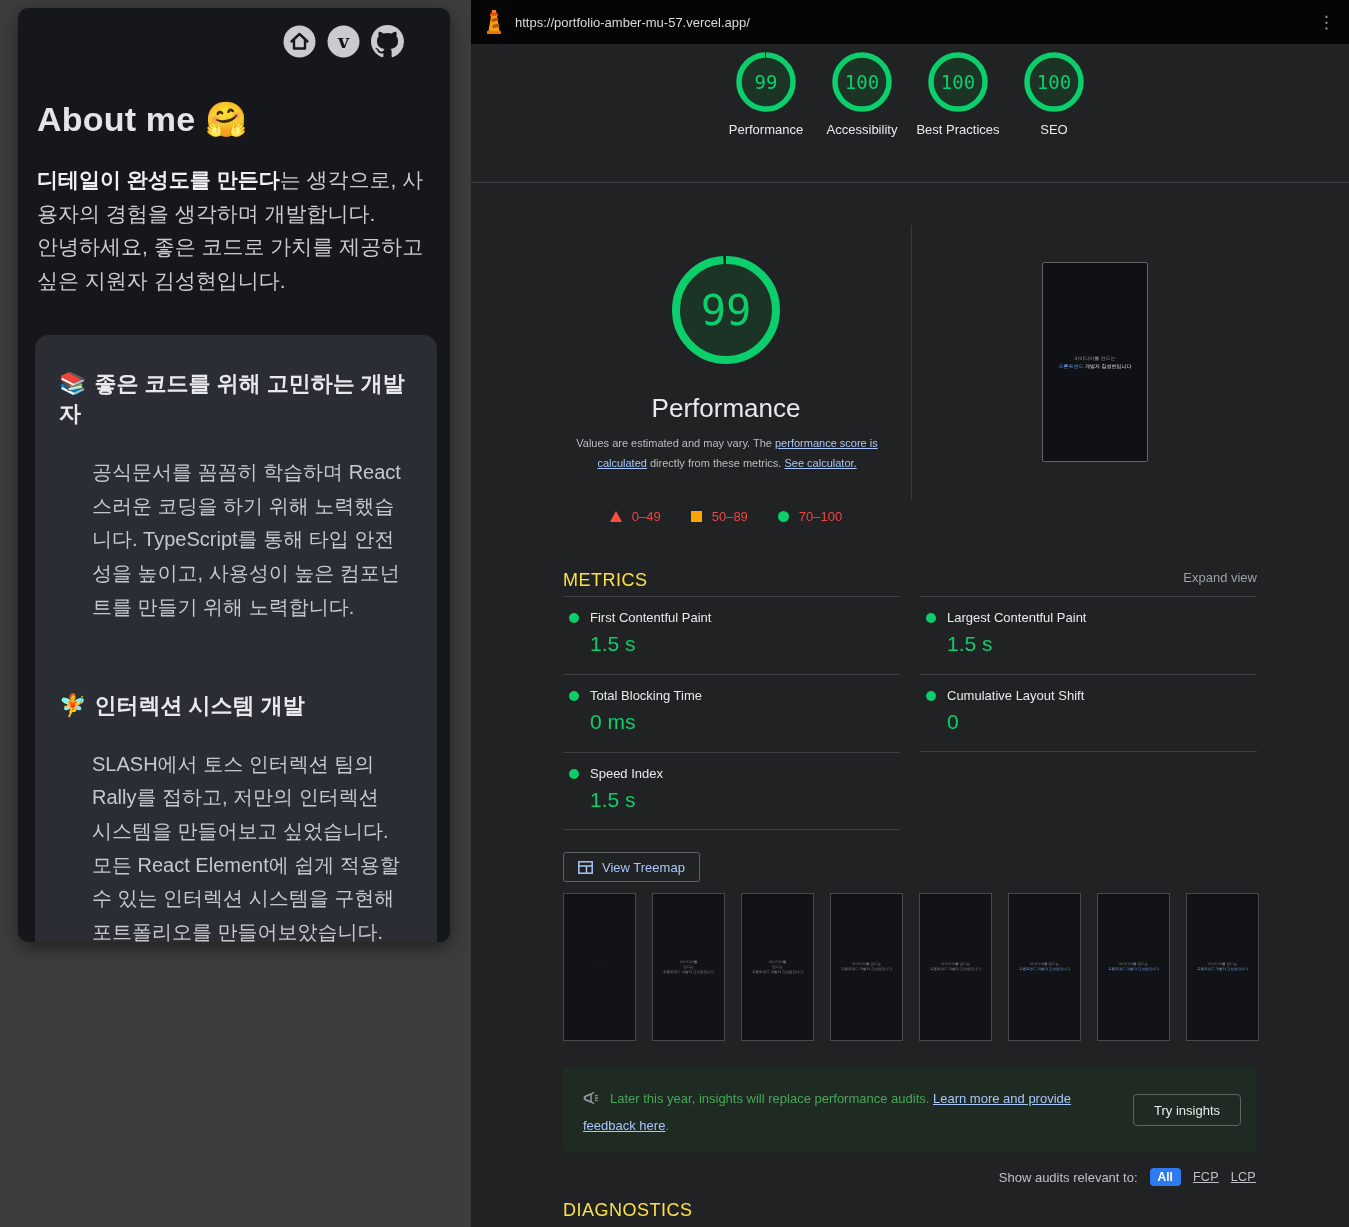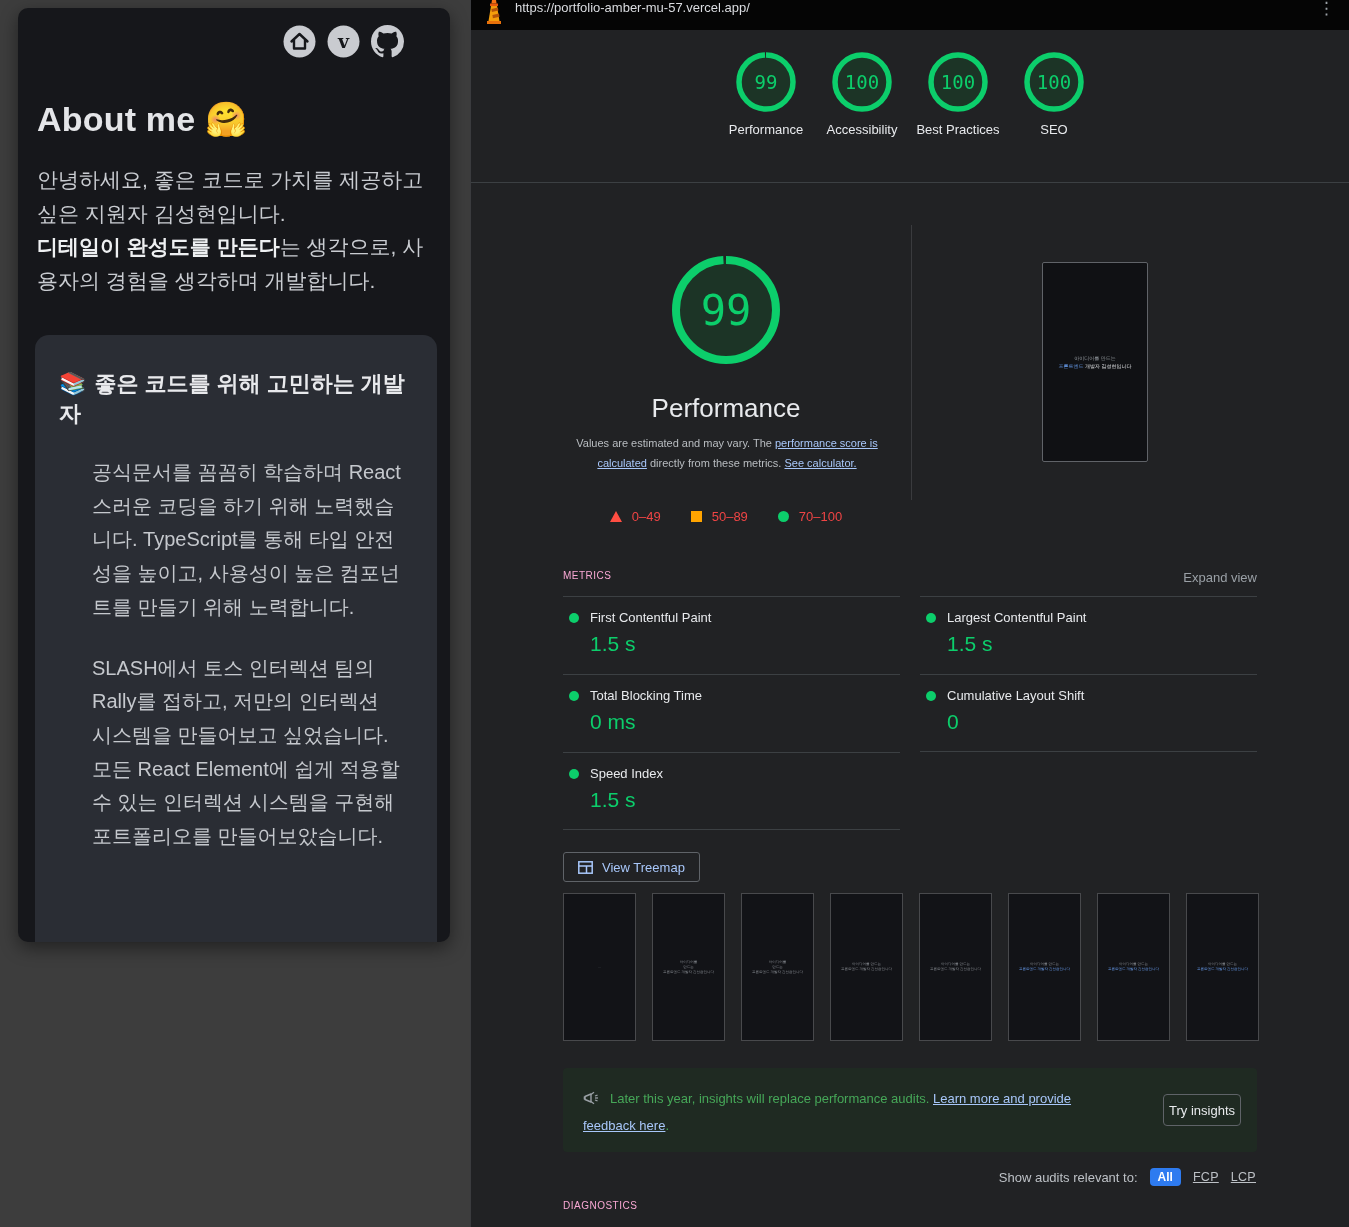--- a/index.html
+++ b/index.html
@@ -26,22 +26,22 @@
   .card-h .emoji{ margin-right:8px; }
   .card-body{ margin:27px 0 0 33px; width:312px; font-size:20px; line-height:33.7px; color:#c5c8cd; }
   .card-h2{ margin-top:66px; }
 
   
   .right-panel{
     position:absolute; left:470px; top:0; width:879px; height:1227px;
     background:#212224; border-left:1px solid #3a3b3e;
   }
   .url-bar{
-    position:absolute; left:0; top:0; right:0; height:30px; background:#050505;
-    display:flex; padding:0 10px;
+    position:absolute; left:0; top:0; right:0; height:44px; background:#050505;
+    display:flex; align-items:center; padding:0 10px;
   }
   .lh-logo{ width:22px; height:24px; margin-left:2px; }
   .url-text{ margin-left:10px; color:#dadce0; font-size:13px; cursor:pointer; }
   .kebab{ margin-left:auto; color:#9aa0a6; font-size:17px; line-height:1; cursor:pointer; padding:0 4px; }
 
   .summary{
     position:absolute; left:0; top:30px; right:0; height:153px;
     border-bottom:1px solid #3c4043;
     display:flex; justify-content:center; gap:0;
   }
@@ -70,21 +70,21 @@
   .v-divider{ position:absolute; left:440px; top:225px; width:1px; height:275px; background:#3a3b3e; }
 
   .final-thumb{ position:absolute; left:571px; top:262px; width:106px; height:200px;
      background:#101114; border:1px solid #606368; border-radius:2px;
      display:flex; flex-direction:column; justify-content:center; align-items:center; gap:2px; }
   .final-thumb .t1{ font-size:5px; color:#9aa0a6; }
   .final-thumb .t2{ font-size:5px; color:#e8eaed; }
   .final-thumb .t2 .acc{ color:#6ba3f8; }
 
   .metrics-head{ position:absolute; left:92px; top:570px; width:694px; display:flex; justify-content:space-between; }
-  .sec-label{ font-size:10px; font-weight:500; letter-spacing:.5px; color:#f9a8d4; }
+  .sec-label{ font-size:18px; font-weight:500; letter-spacing:.5px; color:#fde047; }
   .expand{ font-size:13px; color:#9aa0a6; cursor:pointer; }
 
   .metrics-grid{ position:absolute; left:92px; top:596px; width:694px;
      display:grid; grid-template-columns:337px 337px; column-gap:20px; }
   .m-cell{ height:78px; border-top:1px solid #3c4043; padding:13px 0 0 6px; }
   .m-cell.b-bot{ border-bottom:1px solid #3c4043; }
   .m-cell.empty{ border:none; }
   .m-name{ display:flex; align-items:center; gap:11px; font-size:13px; font-weight:500; color:#e8eaed;text-align:right; }
   .m-name .dot{ width:10px; height:10px; border-radius:50%; background:#0cce6b; flex:0 0 auto; }
   .m-val{ margin:7px 0 0 21px; font-size:21px; color:#0cce6b; }
@@ -99,21 +99,21 @@
      display:flex; align-items:center; justify-content:center; }
   .frame-text{ text-align:center; line-height:5px; }
   .frame-text div{ font-size:3.5px; color:#8d9298; }
   .frame-text.accent div:last-child{ color:#6ba3f8; }
   .frame-text.dim div{ color:#4c5156; }
 
   .insights-banner{ position:absolute; left:92px; top:1068px; width:694px; height:84px;
      background:#1f2a22; border-radius:4px; padding:17px 16px 0 20px; }
   .banner-text{ width:540px; font-size:13px; line-height:27px; color:#46a758; }
   .banner-text .mega{ display:inline-block; vertical-align:-3px; margin-right:9px; }
-  .try-btn{ position:absolute; right:16px; top:26px; height:32px; padding:0 5px;
+  .try-btn{ position:absolute; right:16px; top:26px; height:32px; padding:0 20px;
      background:transparent; border:1px solid #5f6368; border-radius:4px;
      color:#e8eaed; font-size:13px; font-weight:500; cursor:pointer; }
 
   .audits-row{ position:absolute; right:93px; top:1168px; display:flex; align-items:center; gap:12px; }
   .audits-label{ font-size:13px; color:#bdc1c6; }
   .chip-all{ background:#2e7bf0; color:#fff; font-size:12px; font-weight:600;
      padding:2px 8px; border-radius:4px; cursor:pointer; }
   .chip-link{ font-size:12.5px; color:#bdc1c6; text-decoration:underline; letter-spacing:.3px; cursor:pointer; }
 
   .diagnostics-head{ position:absolute; left:92px; top:1200px; }
@@ -132,30 +132,33 @@
       <text x="16.5" y="23" text-anchor="middle" font-family="DejaVu Serif, serif" font-size="19" font-weight="700" fill="#16171b">v</text>
     </svg>
     <svg class="social-icon" viewBox="0 0 16 16">
       <path fill="#c9cbd0" fill-rule="evenodd" d="M8 0C3.58 0 0 3.58 0 8c0 3.54 2.29 6.53 5.47 7.59.4.07.55-.17.55-.38 0-.19-.01-.82-.01-1.49-2.01.37-2.53-.49-2.69-.94-.09-.23-.48-.94-.82-1.13-.28-.15-.68-.52-.01-.53.63-.01 1.08.58 1.23.82.72 1.21 1.87.87 2.33.66.07-.52.28-.87.51-1.07-1.78-.2-3.64-.89-3.64-3.95 0-.87.31-1.59.82-2.15-.08-.2-.36-1.02.08-2.12 0 0 .67-.21 2.2.82.64-.18 1.32-.27 2-.27.68 0 1.36.09 2 .27 1.53-1.04 2.2-.82 2.2-.82.44 1.1.16 1.92.08 2.12.51.56.82 1.27.82 2.15 0 3.07-1.87 3.75-3.65 3.95.29.25.54.73.54 1.48 0 1.07-.01 1.93-.01 2.2 0 .21.15.46.55.38A8.012 8.012 0 0 0 16 8c0-4.42-3.58-8-8-8z"></path>
     </svg>
   </div>
 
   <h1 class="about-title"><span>About me</span> <span>🤗</span></h1>
 
   <div class="about-intro">
+    <p><strong>디테일이 완성도를 만든다</strong><span>는 생각으로, 사용자의 경험을 생각하며 개발합니다.</span></p>
     <p>안녕하세요, 좋은 코드로 가치를 제공하고 싶은 지원자 김성현입니다.</p>
-    <p><strong>디테일이 완성도를 만든다</strong><span>는 생각으로, 사용자의 경험을 생각하며 개발합니다.</span></p>
   </div>
 
   <div class="about-card">
     <div class="card-h">
       <span class="emoji">📚</span><span>좋은 코드를 위해 고민하는 개발자</span>
     </div>
     <div class="card-body">공식문서를 꼼꼼히 학습하며 React스러운 코딩을 하기 위해 노력했습니다. TypeScript를 통해 타입 안전성을 높이고, 사용성이 높은 컴포넌트를 만들기 위해 노력합니다.</div>
 
+    <div class="card-h card-h2">
+      <span class="emoji">🧚</span><span>인터렉션 시스템 개발</span>
+    </div>
     <div class="card-body">SLASH에서 토스 인터렉션 팀의 Rally를 접하고, 저만의 인터렉션 시스템을 만들어보고 싶었습니다. 모든 React Element에 쉽게 적용할 수 있는 인터렉션 시스템을 구현해 포트폴리오를 만들어보았습니다.</div>
   </div>
 </div>
 
 <div class="right-panel">
 
   <div class="url-bar">
     <svg class="lh-logo" viewBox="0 0 22 24">
       <rect x="4" y="21" width="14" height="3" fill="#e8710a"></rect>
       <polygon points="8,6 14,6 16.5,21 5.5,21" fill="#f59e0b"></polygon>

